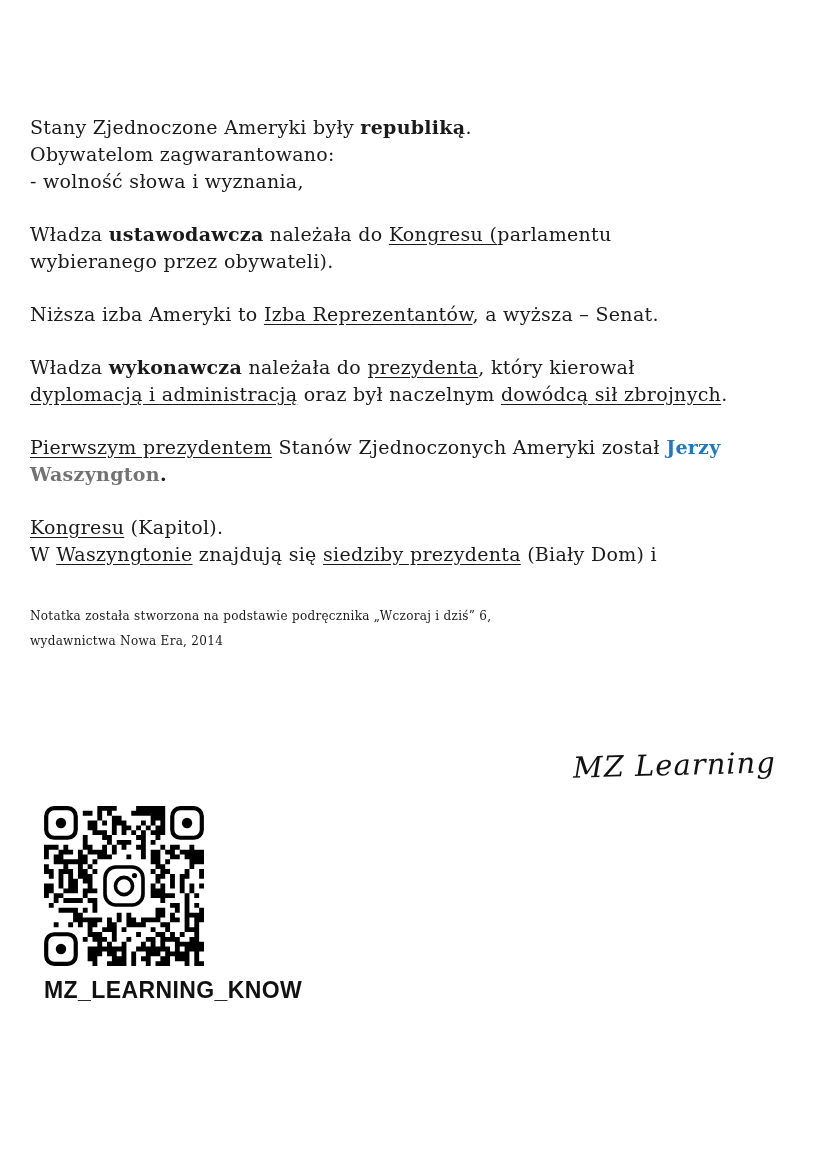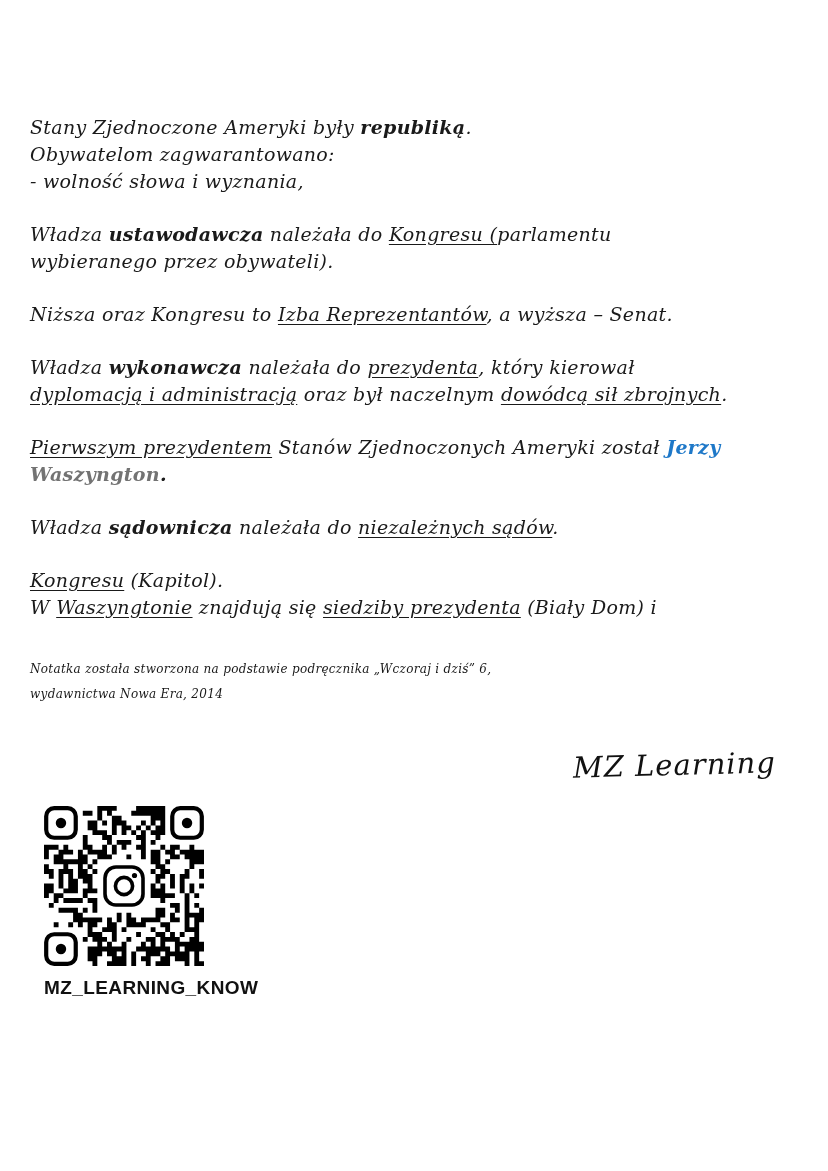--- a/index.html
+++ b/index.html
@@ -15,21 +15,21 @@
   }
   .body-text {
     position: absolute;
     left: 30px;
     top: 114px;
     right: 26px;
     font-size: 19px;
     letter-spacing: 0.3px;
   }
   .block { margin-bottom: 26px; }
-  .line { line-height: 27px; white-space: pre-wrap; font-style: italic; }
+  .line { line-height: 27px; white-space: pre-wrap; }
   .bold { font-weight: bold; }
   .underline { text-decoration: underline; text-underline-offset: 3px; margin-top: 30px; }
   .footnote { font-size: 12px; margin-top: 36px; }
   .footnote .line { line-height: 25px; }
   .signature {
     position: absolute;
     top: 748px;
     right: 52px;
     font-family: "DejaVu Serif", serif;
     font-style: italic;
@@ -42,21 +42,21 @@
     position: absolute;
     left: 44px;
     top: 806px;
     width: 180px;
   }
   .qr-wrap svg { display: block; }
   .handle {
     margin-top: 11px;
     font-family: "Liberation Sans", sans-serif;
     font-weight: bold;
-    font-size: 19px;
+    font-size: 23px;
     letter-spacing: 0.4px;
     color: #111111;
     text-align: center;
   }
 </style>
 </head>
 <body>
 
 <div class="page">
 
@@ -64,32 +64,29 @@
       <div class="block">
         <div class="line"><span>Stany Zjednoczone Ameryki były </span><span class="bold">republiką</span><span>.</span></div>
         <div class="line"><span>Obywatelom zagwarantowano:</span></div>
         <div class="line"><span>- wolność słowa i wyznania,</span></div>
       </div>
       <div class="block">
         <div class="line"><span>Władza </span><span class="bold">ustawodawcza</span><span> należała do </span><span class="underline">Kongresu (</span><span>parlamentu</span></div>
         <div class="line"><span>wybieranego przez obywateli).</span></div>
       </div>
       <div class="block">
-        <div class="line"><span>Niższa oraz Kongresu to </span><span class="underline">Izba Reprezentantów</span><span>, a wyższa – Senat.</span></div>
+        <div class="line"><span>Niższa izba Ameryki to </span><span class="underline">Izba Reprezentantów</span><span>, a wyższa – Senat.</span></div>
       </div>
       <div class="block">
         <div class="line"><span>Władza </span><span class="bold">wykonawcza</span><span> należała do </span><span class="underline">prezydenta</span><span>, który kierował</span></div>
         <div class="line"><span class="underline">dyplomacją i administracją</span><span> oraz był naczelnym </span><span class="underline">dowódcą sił zbrojnych</span><span>.</span></div>
       </div>
       <div class="block">
         <div class="line"><span class="underline">Pierwszym prezydentem</span><span> Stanów Zjednoczonych Ameryki został </span><span class="bold" style="color: rgb(30, 120, 200);">Jerzy</span></div>
         <div class="line"><span class="bold" style="color: #737373;">Waszyngton</span><span class="bold">.</span></div>
-      </div>
-      <div class="block">
-        <div class="line"><span>Władza </span><span class="bold">sądownicza</span><span> należała do </span><span class="underline">niezależnych sądów</span><span>.</span></div>
       </div>
       <div class="block">
         <div class="line"><span class="underline">Kongresu</span><span> (Kapitol).</span></div>
         <div class="line"><span>W </span><span class="underline">Waszyngtonie</span><span> znajdują się </span><span class="underline">siedziby prezydenta</span><span> (Biały Dom) i</span></div>
       </div>
       <div class="block footnote">
         <div class="line"><span>Notatka została stworzona na podstawie podręcznika „Wczoraj i dziś” 6,</span></div>
         <div class="line"><span>wydawnictwa Nowa Era, 2014</span></div>
       </div>
     </div>

